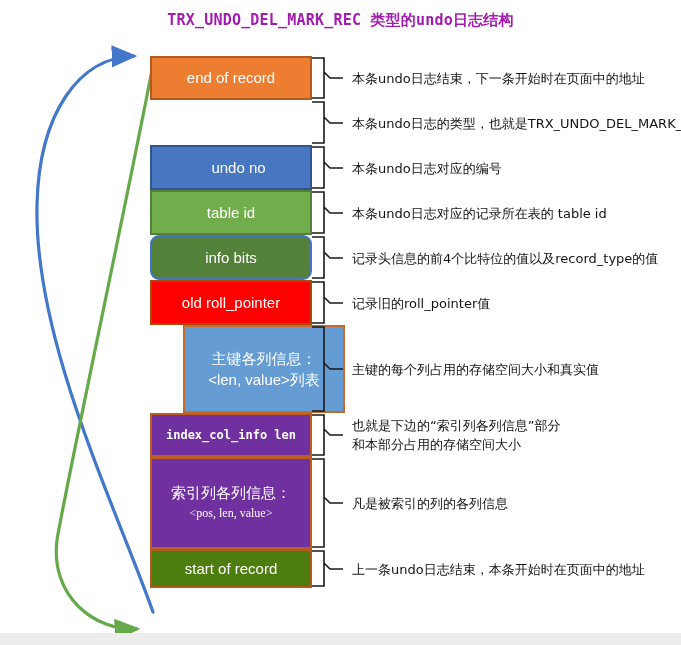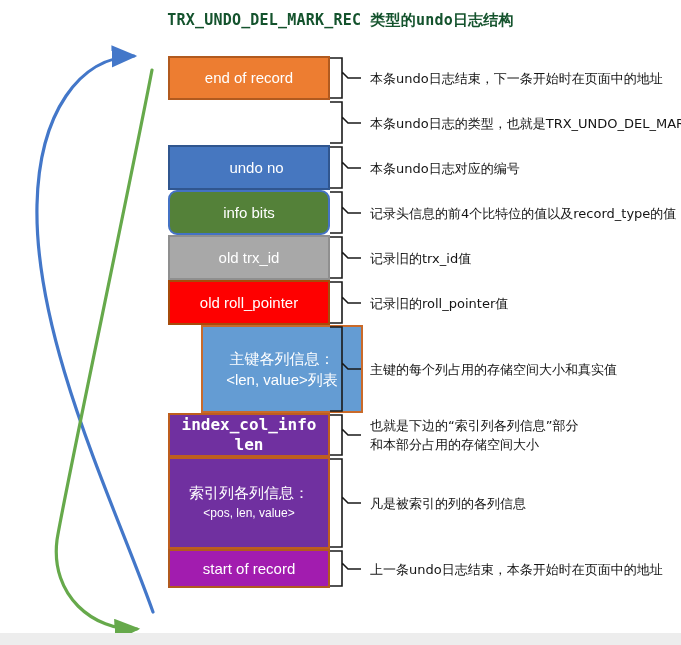--- a/index.html
+++ b/index.html
@@ -7,47 +7,47 @@
     position:relative;width:681px;height:645px;background:#fff;overflow:hidden;
     font-family:"Liberation Sans",sans-serif;
   }
   .title{
     position:absolute;top:11px;left:0;width:681px;text-align:center;
     font-family:"DejaVu Sans Mono","DejaVu Sans",monospace,sans-serif;
     font-weight:bold;font-size:15px;letter-spacing:0.2px;
   }
   .arrows{position:absolute;left:0;top:0;pointer-events:none;}
   .column{
-    position:absolute;left:168px;top:56px;width:466px;
+    position:absolute;left:150px;top:56px;width:466px;
     display:flex;flex-direction:column;
   }
   .row{position:relative;width:100%;}
   .box{
     box-sizing:border-box;width:162px;height:100%;
     border:2px solid #000;display:flex;flex-direction:column;
     align-items:center;justify-content:center;
     color:#fff;font-size:15px;line-height:20px;text-align:center;
   }
   .box .lbl2{line-height:21px;}
   .box .lbl-small{font-size:12px;}
-  .box.mono{font-family:"DejaVu Sans Mono",monospace;font-weight:bold;font-size:16px;}
+  .box.mono{font-family:"DejaVu Sans Mono",monospace;font-weight:bold;font-size:12px;}
   .bracket{position:absolute;left:162px;top:0;overflow:visible;}
   .ann{
     position:absolute;left:202px;top:50%;transform:translateY(-50%);
     width:478px;font-size:13px;line-height:19px;color:#141414;
     font-family:"DejaVu Sans","Liberation Sans",sans-serif;white-space:nowrap;
   }
   .footer-strip{position:absolute;left:0;top:633px;width:681px;height:12px;}
 </style>
 </head>
 <body>
 
 <div class="canvas">
 
-  <div class="title" style="color: #14532d;">TRX_UNDO_DEL_MARK_REC 类型的undo日志结构</div>
+  <div class="title" style="color: #a21caf;">TRX_UNDO_DEL_MARK_REC 类型的undo日志结构</div>
 
   <svg class="arrows" width="175" height="645" viewBox="0 0 175 645">
     <defs>
       <marker id="mblue" markerWidth="9" markerHeight="8" refX="7" refY="3.5" orient="auto" markerUnits="strokeWidth">
         <path d="M0,0 L8,3.5 L0,7 Z" fill="#4377C9"></path>
       </marker>
       <marker id="mgreen" markerWidth="9" markerHeight="8" refX="7" refY="3.5" orient="auto" markerUnits="strokeWidth">
         <path d="M0,0 L8,3.5 L0,7 Z" fill="#66A94B"></path>
       </marker>
     </defs>
@@ -82,44 +82,44 @@
           <div>undo no</div>
         </div>
     <svg class="bracket" width="36" height="45">
           <path d="M0,2 H12 V43 H0 M12,17 L18,23 H31" fill="none" stroke="#1a1a1a" stroke-width="1.6"></path>
         </svg>
     <div class="ann">
           <div>本条undo日志对应的编号</div>
         </div>
   </div>
 
+  <div class="row" style="height: 45px;">
+    <div class="box" style="background: rgb(114, 173, 75); border-color: rgb(84, 128, 58);">
+          <div>table id</div>
+        </div>
+    <svg class="bracket" width="36" height="45">
+          <path d="M0,2 H12 V43 H0 M12,17 L18,23 H31" fill="none" stroke="#1a1a1a" stroke-width="1.6"></path>
+        </svg>
+    <div class="ann">
+          <div>本条undo日志对应的记录所在表的 table id</div>
+        </div>
+  </div>
 
   <div class="row" style="height: 45px;">
     <div class="box" style="background: rgb(84, 129, 57); border-color: rgb(68, 114, 196); border-radius: 9px;">
           <div>info bits</div>
         </div>
     <svg class="bracket" width="36" height="45">
           <path d="M0,2 H12 V43 H0 M12,17 L18,23 H31" fill="none" stroke="#1a1a1a" stroke-width="1.6"></path>
         </svg>
     <div class="ann">
           <div>记录头信息的前4个比特位的值以及record_type的值</div>
         </div>
   </div>
 
-  <div class="row" style="height: 45px;">
-    <div class="box" style="background: rgb(168, 168, 168); border-color: rgb(143, 143, 143);">
-          <div>old trx_id</div>
-        </div>
-    <svg class="bracket" width="36" height="45">
-          <path d="M0,2 H12 V43 H0 M12,17 L18,23 H31" fill="none" stroke="#1a1a1a" stroke-width="1.6"></path>
-        </svg>
-    <div class="ann">
-          <div>记录旧的trx_id值</div>
-        </div>
-  </div>
 
   <div class="row" style="height: 45px;">
     <div class="box" style="background: rgb(254, 0, 0); border-color: rgb(166, 75, 11);">
           <div>old roll_pointer</div>
         </div>
     <svg class="bracket" width="36" height="45">
           <path d="M0,2 H12 V43 H0 M12,17 L18,23 H31" fill="none" stroke="#1a1a1a" stroke-width="1.6"></path>
         </svg>
     <div class="ann">
           <div>记录旧的roll_pointer值</div>
@@ -146,34 +146,34 @@
     <svg class="bracket" width="36" height="44">
           <path d="M0,2 H12 V42 H0 M12,16 L18,22 H31" fill="none" stroke="#1a1a1a" stroke-width="1.6"></path>
         </svg>
     <div class="ann">
           <div>也就是下边的“索引列各列信息”部分</div>
           <div>和本部分占用的存储空间大小</div>
         </div>
   </div>
 
   <div class="row" style="height: 92px;">
-    <div class="box" style="background: rgb(112, 48, 160); border-color: rgb(190, 94, 30);">
+    <div class="box" style="background: rgb(112, 48, 160); border-color: rgb(190, 94, 30); font-family: Liberation Serif, serif;">
           <div>索引列各列信息：</div>
           <div class="lbl2 lbl-small">&lt;pos, len, value&gt;</div>
         </div>
     <svg class="bracket" width="36" height="92">
           <path d="M0,2 H12 V90 H0 M12,40 L18,46 H31" fill="none" stroke="#1a1a1a" stroke-width="1.6"></path>
         </svg>
     <div class="ann">
           <div>凡是被索引的列的各列信息</div>
         </div>
   </div>
 
   <div class="row" style="height: 39px;">
-    <div class="box" style="background: #a21caf; border-color: rgb(177, 90, 31);">
+    <div class="box" style="background: #4d7c0f; border-color: rgb(177, 90, 31);">
           <div>start of record</div>
         </div>
     <svg class="bracket" width="36" height="39">
           <path d="M0,2 H12 V37 H0 M12,14 L18,20 H31" fill="none" stroke="#1a1a1a" stroke-width="1.6"></path>
         </svg>
     <div class="ann">
           <div>上一条undo日志结束，本条开始时在页面中的地址</div>
         </div>
   </div>
 </div>

